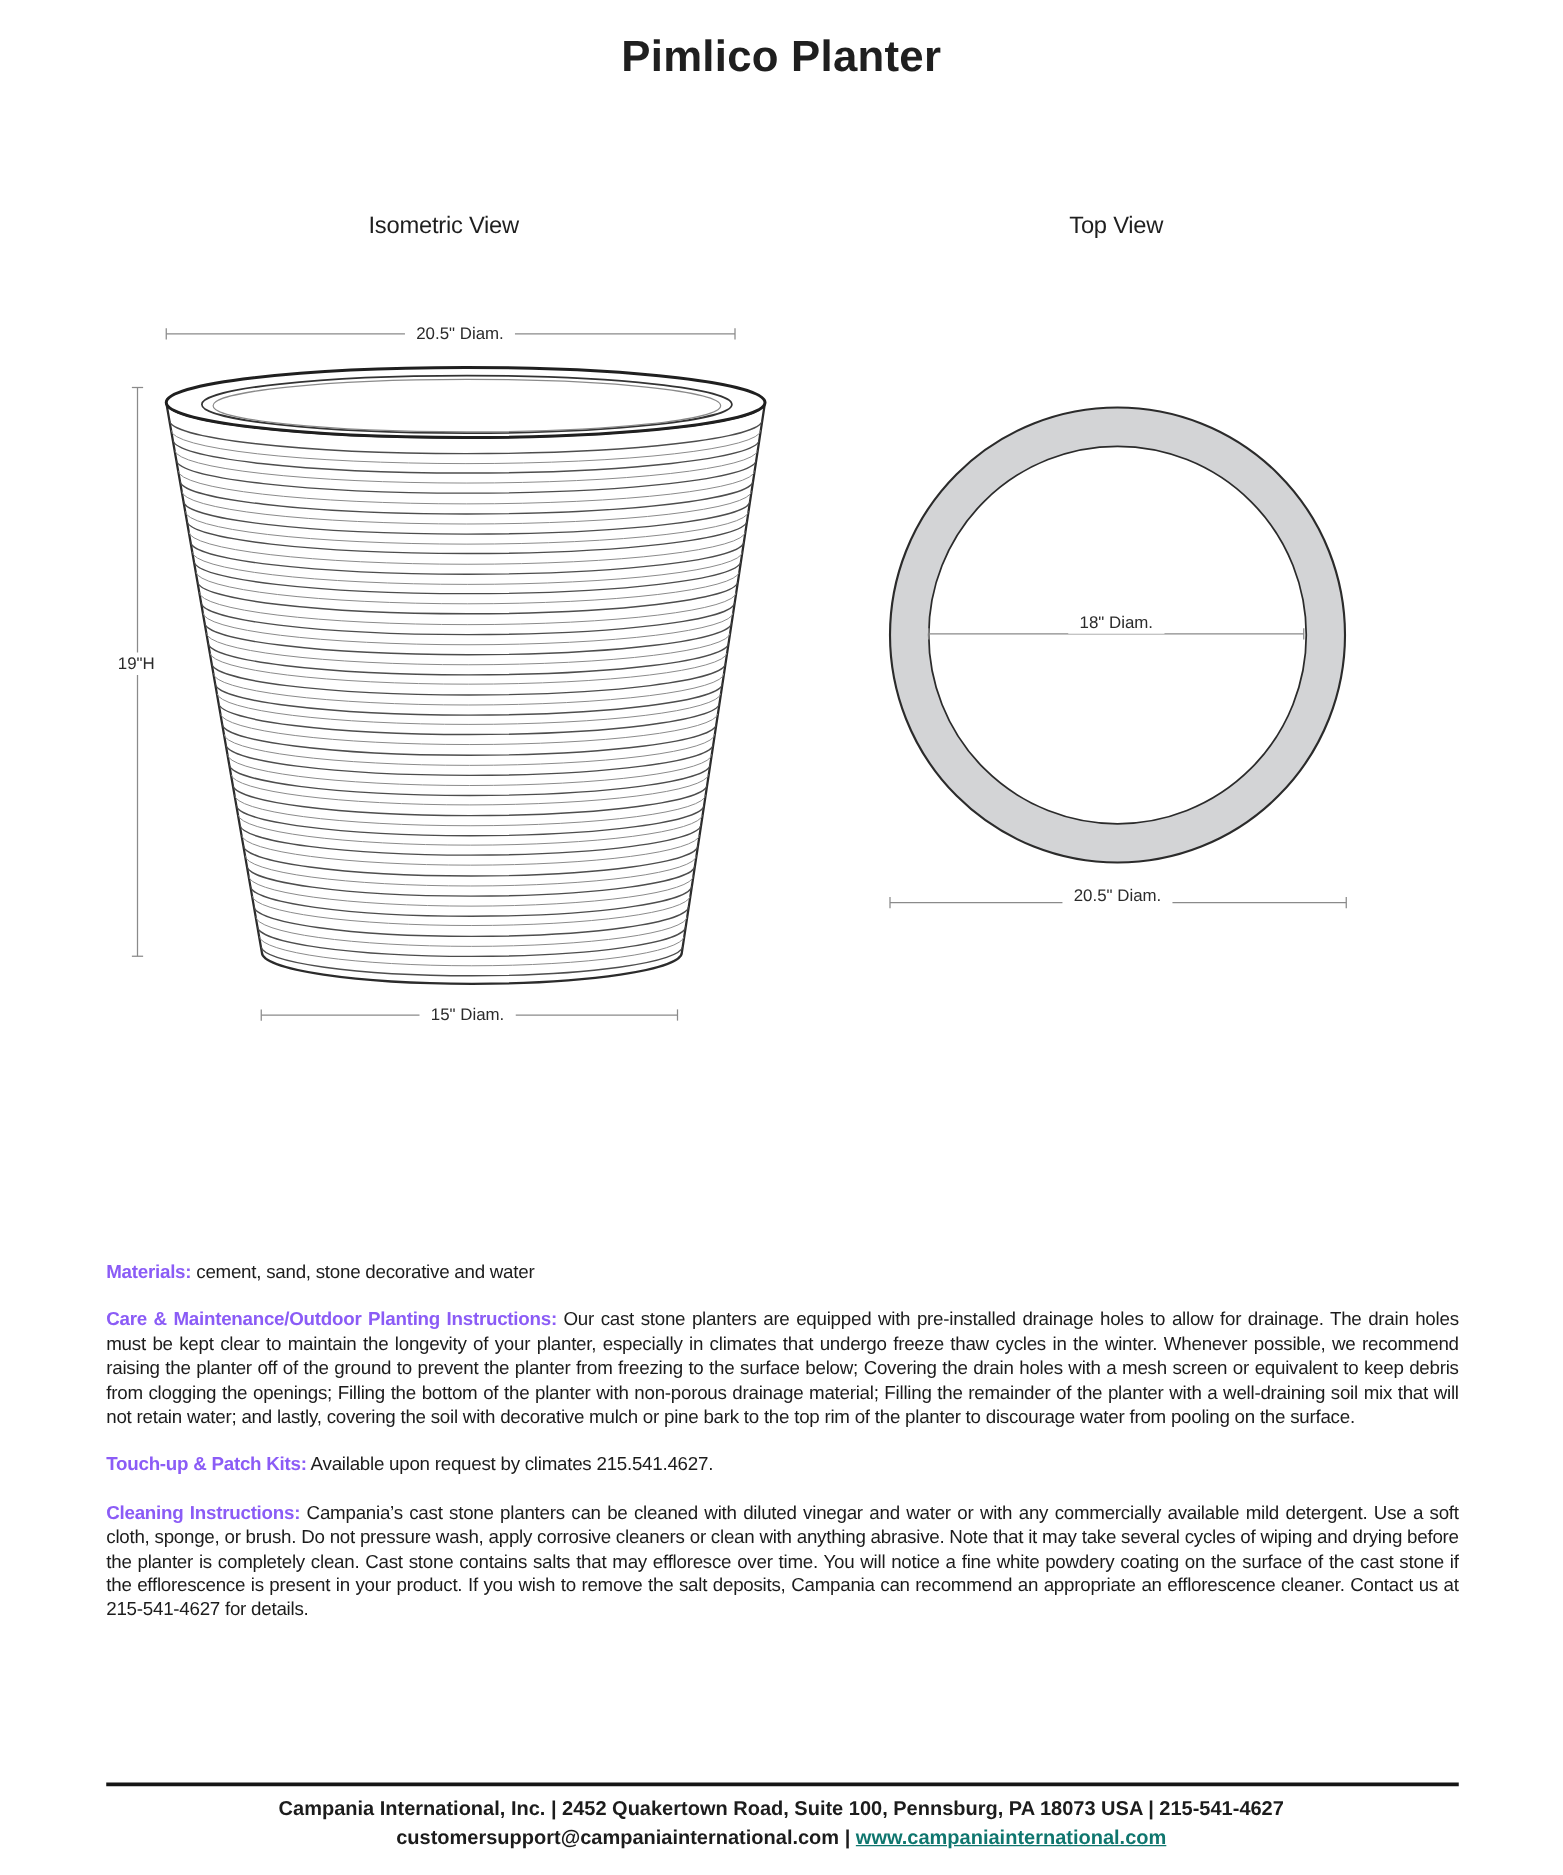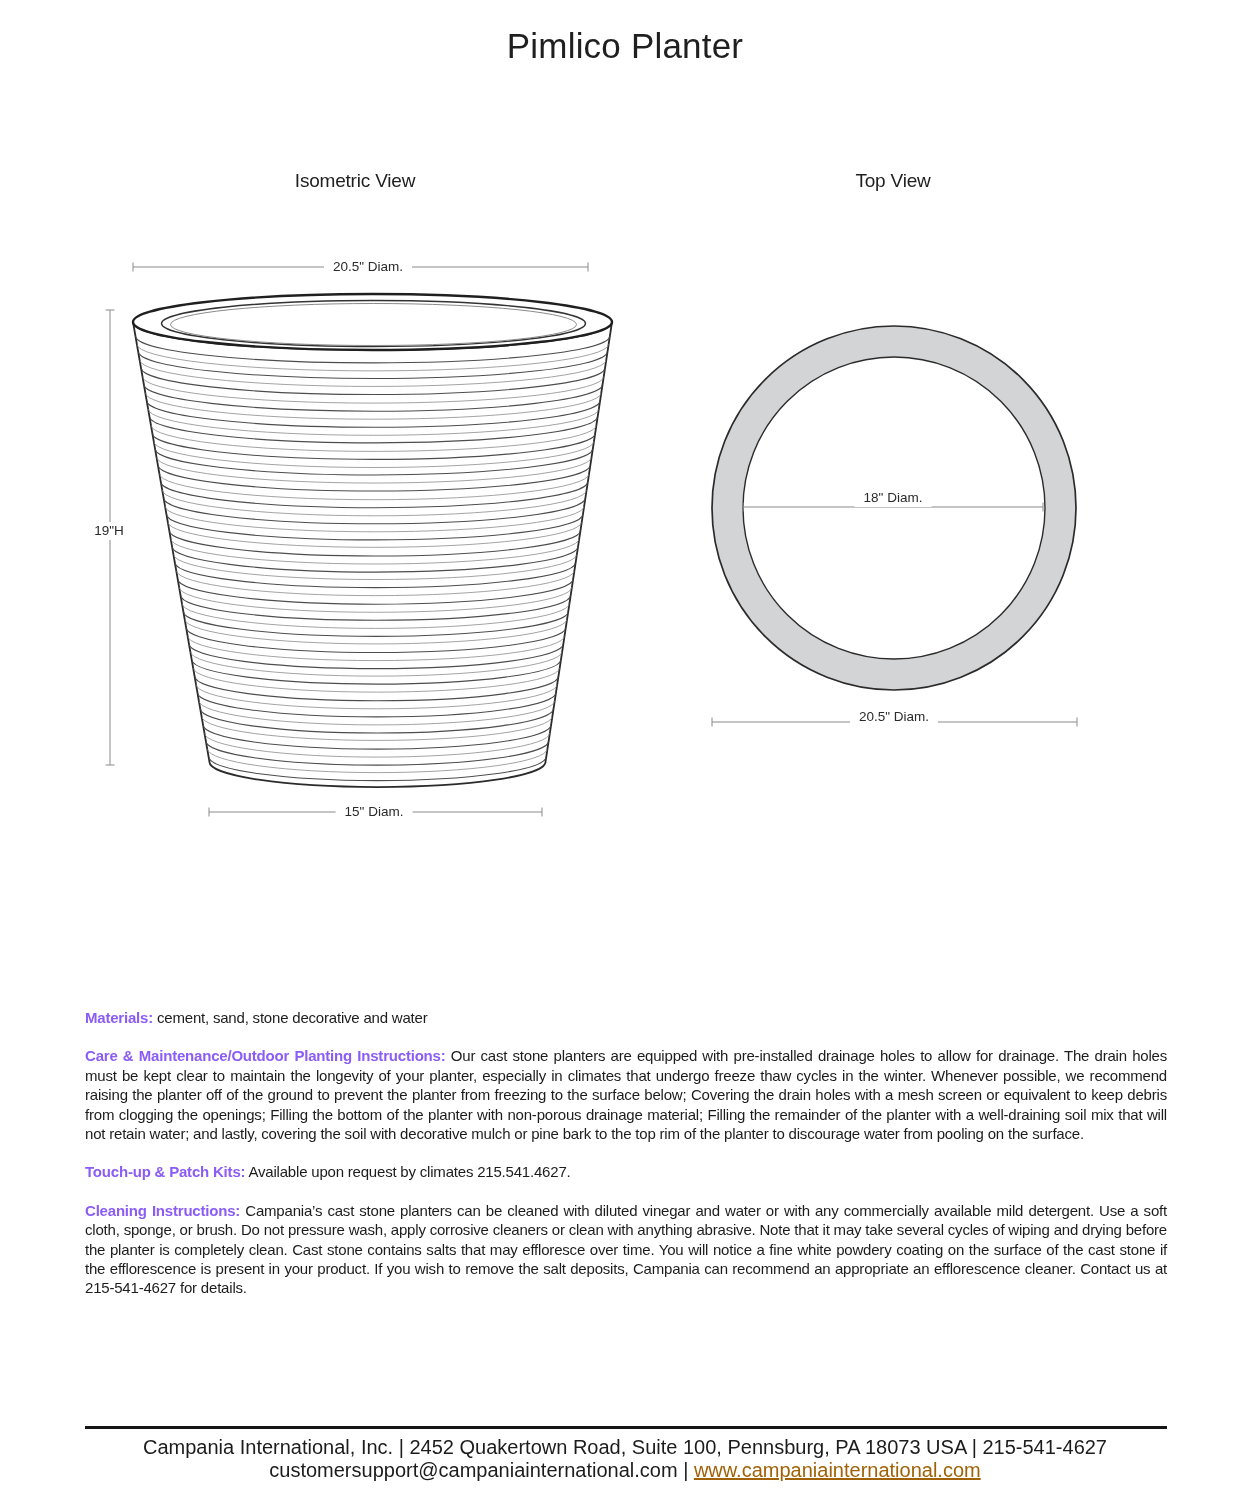--- a/index.html
+++ b/index.html
@@ -12,21 +12,21 @@
     font-family: "Liberation Sans", "DejaVu Sans", sans-serif;
     color: #1a1a1a;
     overflow: hidden;
   }
   .page-title {
     position: absolute;
     top: 26px; left: 0;
     width: 100%;
     text-align: center;
     font-size: 35px;
-    font-weight: normal;
+    font-weight: bold;
     letter-spacing: 0.2px;
     color: #1f1f1f;
   }
   .view-label {
     position: absolute;
     top: 170px;
     width: 300px;
     text-align: center;
     font-size: 19px;
     font-weight: normal;
@@ -68,26 +68,27 @@
     top: 1426px;
     width: 1082px;
     border-top: 3px solid #151515;
   }
   .footer {
     position: absolute;
     left: 0;
     top: 1436px;
     width: 100%;
     text-align: center;
-    font-size: 20px;
+    font-size: 16px;
     line-height: 23px;
     color: #1c1c1c;
+    font-weight: bold;
   }
   .footer a {
-    color: #a16207;
+    color: #0f766e;
     text-decoration: underline;
   }
 </style>
 </head>
 <body>
 
 <div class="page">
 
   <div class="page-title">Pimlico Planter</div>
 

